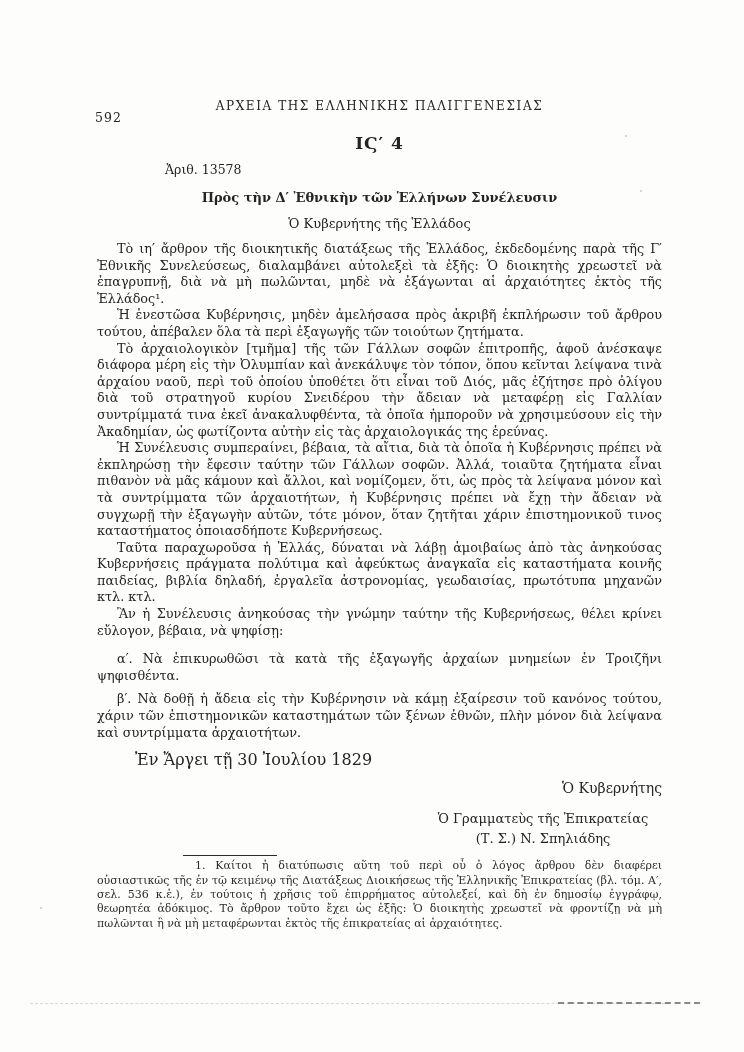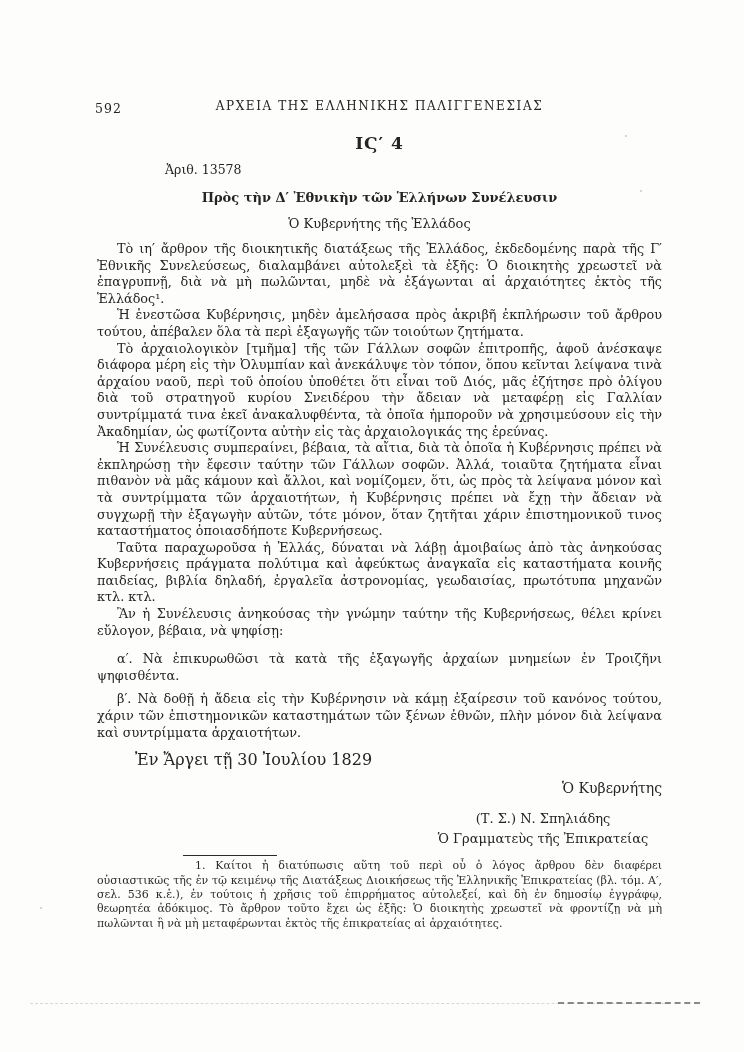--- a/index.html
+++ b/index.html
@@ -9,21 +9,21 @@
     height: 1052px;
     background: #fdfdfb;
     color: #242424;
     font-family: "DejaVu Serif", "Liberation Serif", serif;
     box-sizing: border-box;
     padding: 99px 82px 0 97px;
     overflow: hidden;
   }
   .header-row { position: relative; height: 15px; }
   .page-num {
-    position: absolute; left: -2px; top: 2px;
+    position: absolute; left: -2px; top: 11px;
     font-size: 12.5px; letter-spacing: 1px;
   }
   .running-title {
     text-align: center;
     font-size: 12px;
     letter-spacing: 1.6px;
     white-space: nowrap;
   }
   .section-heading {
     text-align: center;
@@ -106,22 +106,22 @@
     <p class="gap-before-lg">β′. Νὰ δοθῇ ἡ ἄδεια εἰς τὴν Κυβέρνησιν νὰ κάμῃ ἐξαίρεσιν τοῦ κανόνος τούτου, χάριν τῶν ἐπιστημονικῶν καταστημάτων τῶν ξένων ἐθνῶν, πλὴν μόνον διὰ λείψανα καὶ συντρίμματα ἀρχαιοτήτων.</p>
   </div>
 
   <div class="dateline">Ἐν Ἄργει τῇ 30 Ἰουλίου 1829</div>
 
   <div class="sig-governor">
     <div>Ὁ Κυβερνήτης</div>
   </div>
 
   <div class="sig-secretary">
+    <div>Ὁ Γραμματεὺς τῆς Ἐπικρατείας</div>
     <div>(Τ. Σ.) Ν. Σπηλιάδης</div>
-    <div>Ὁ Γραμματεὺς τῆς Ἐπικρατείας</div>
   </div>
 
   <div class="footnote-rule"></div>
 
   <div class="footnote">1. Καίτοι ἡ διατύπωσις αὕτη τοῦ περὶ οὗ ὁ λόγος ἄρθρου δὲν διαφέρει οὐσιαστικῶς τῆς ἐν τῷ κειμένῳ τῆς Διατάξεως Διοικήσεως τῆς Ἑλληνικῆς Ἐπικρατείας (βλ. τόμ. Α′, σελ. 536 κ.ἑ.), ἐν τούτοις ἡ χρῆσις τοῦ ἐπιρρήματος αὐτολεξεί, καὶ δὴ ἐν δημοσίῳ ἐγγράφῳ, θεωρητέα ἀδόκιμος. Τὸ ἄρθρον τοῦτο ἔχει ὡς ἑξῆς: Ὁ διοικητὴς χρεωστεῖ νὰ φροντίζῃ νὰ μὴ πωλῶνται ἢ νὰ μὴ μεταφέρωνται ἐκτὸς τῆς ἐπικρατείας αἱ ἀρχαιότητες.</div>
 
   <div class="scan-line-faint"></div>
   <div class="scan-line-dark"></div>
   <div class="speck s1"></div>
   <div class="speck s2"></div>

